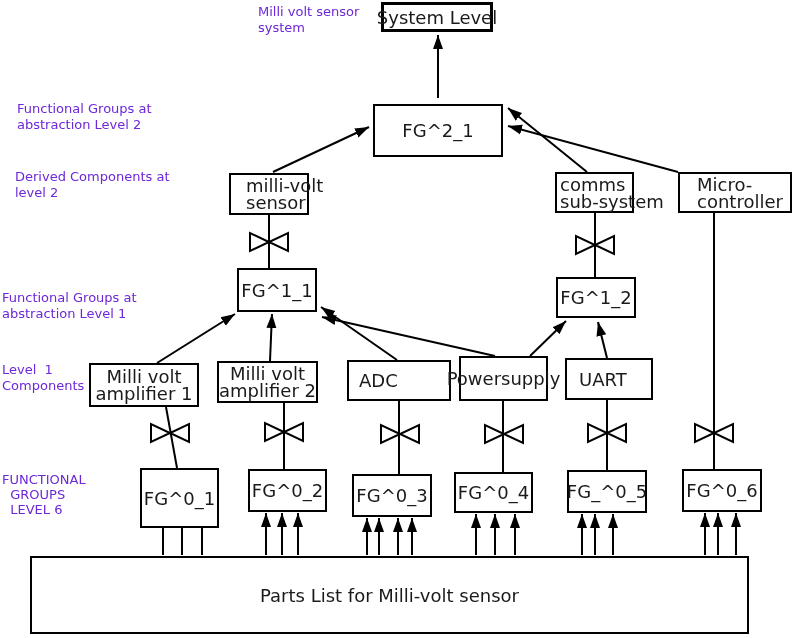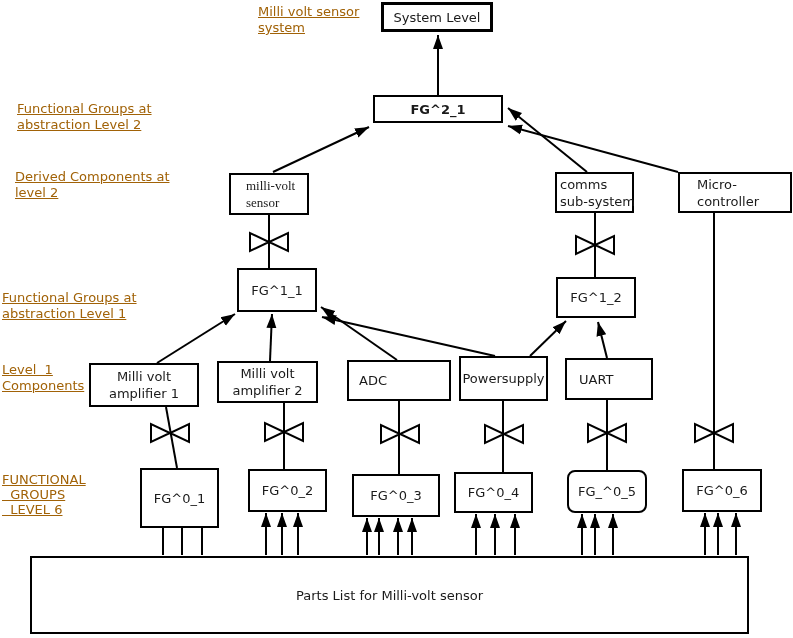--- a/index.html
+++ b/index.html
@@ -5,27 +5,27 @@
   html,body{margin:0;padding:0;background:#ffffff;}
   #stage{
     position:relative;width:793px;height:638px;background:#ffffff;
     font-family:"DejaVu Sans","Liberation Sans",sans-serif;color:#1a1a1a;
     overflow:hidden;
   }
   #wires{position:absolute;left:0;top:0;}
   .box{
     position:absolute;box-sizing:border-box;border:2px solid #000;background:#fff;
     display:flex;align-items:center;justify-content:center;
-    font-size:13px;line-height:17px;color:#1a1a1a;
+    font-size:18px;line-height:17px;color:#1a1a1a;
   }
   .box .lbl{white-space:pre;}
   .box.alignleft{justify-content:flex-start;}
   .box.thick{border-width:3px;}
   .side-label{
-    position:absolute;font-size:13px;line-height:16px;white-space:pre;color:#a16207;text-decoration:underline;
+    position:absolute;font-size:13px;line-height:16px;white-space:pre;color:#6d28d9;
   }
 </style>
 </head>
 <body>
 
 <div id="stage">
 
   <svg id="wires" width="793" height="638" viewBox="0 0 793 638">
     <defs>
       <marker id="ah" markerUnits="userSpaceOnUse" markerWidth="15" markerHeight="12" refX="14" refY="6" orient="auto">
@@ -102,25 +102,25 @@
   <div class="side-label" style="left:2px;top:362px;">Level  1
 Components</div>
   <div class="side-label" style="left:2px;top:472px;line-height:15px;">FUNCTIONAL
   GROUPS
   LEVEL 6</div>
 
   <div class="box thick" style="left:381px;top:2px;width:112px;height:30px;">
     <span class="lbl">System Level</span>
   </div>
 
-  <div class="box" style="left:373px;top:95px;width:130px;height:28px;font-weight:bold;">
+  <div class="box" style="left:373px;top:104px;width:130px;height:53px;">
     <span class="lbl">FG^2_1</span>
   </div>
 
-  <div class="box alignleft" style="left:229px;top:173px;width:80px;height:42px;padding-left:15px;font-family:Liberation Serif, serif;">
+  <div class="box alignleft" style="left:229px;top:173px;width:80px;height:42px;padding-left:15px;">
     <span class="lbl">milli-volt
 sensor</span>
   </div>
 
   <div class="box alignleft" style="left:555px;top:172px;width:79px;height:41px;padding-left:3px;">
     <span class="lbl">comms
 sub-system</span>
   </div>
 
   <div class="box alignleft" style="left:678px;top:172px;width:114px;height:41px;padding-left:17px;">
@@ -159,29 +159,29 @@
   </div>
 
   <div class="box" style="left:140px;top:468px;width:79px;height:60px;">
     <span class="lbl">FG^0_1</span>
   </div>
 
   <div class="box" style="left:248px;top:469px;width:79px;height:43px;">
     <span class="lbl">FG^0_2</span>
   </div>
 
-  <div class="box" style="left:352px;top:474px;width:88px;height:43px;">
+  <div class="box" style="left:352px;top:474px;width:80px;height:43px;">
     <span class="lbl">FG^0_3</span>
   </div>
 
   <div class="box" style="left:454px;top:472px;width:79px;height:41px;">
     <span class="lbl">FG^0_4</span>
   </div>
 
-  <div class="box" style="left:567px;top:470px;width:80px;height:43px;border-radius:8px;">
+  <div class="box" style="left:567px;top:470px;width:80px;height:43px;">
     <span class="lbl">FG_^0_5</span>
   </div>
 
   <div class="box" style="left:682px;top:469px;width:80px;height:43px;">
     <span class="lbl">FG^0_6</span>
   </div>
 
   <div class="box" style="left:30px;top:556px;width:719px;height:78px;">
     <span class="lbl">Parts List for Milli-volt sensor</span>
   </div>

